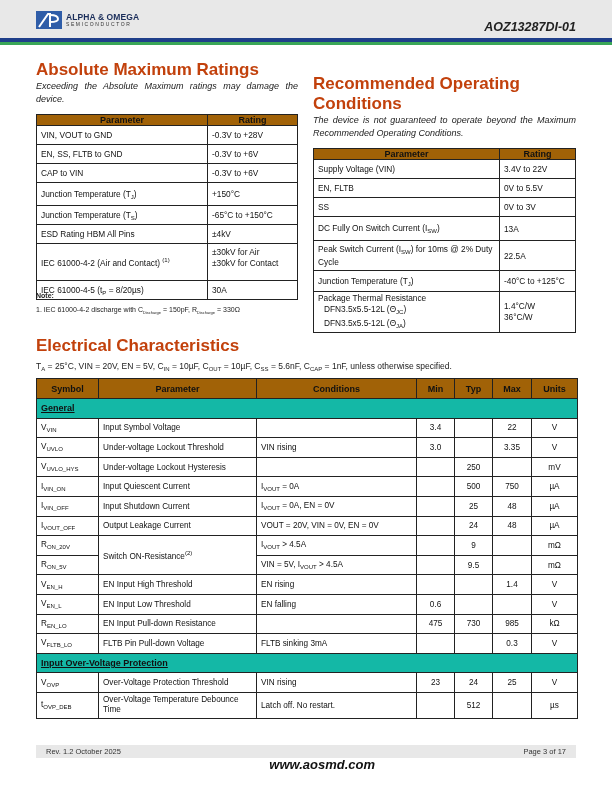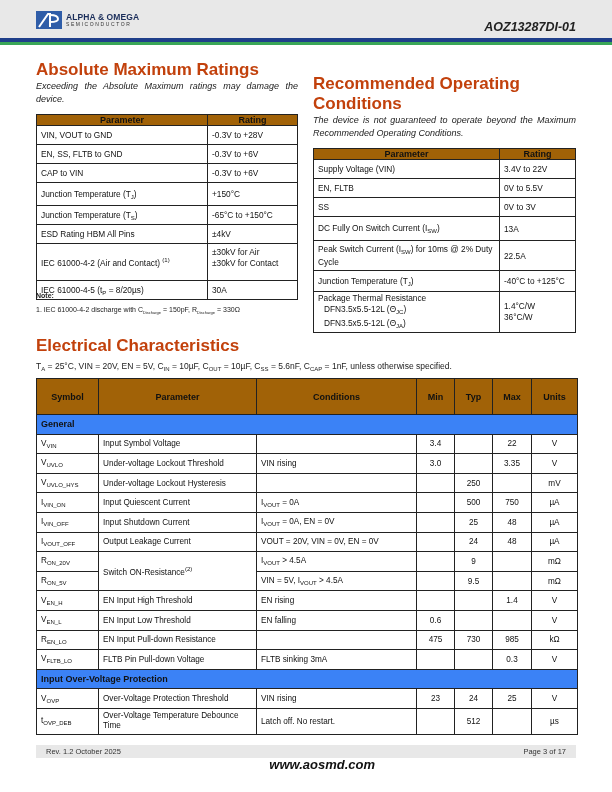--- a/index.html
+++ b/index.html
@@ -32,22 +32,22 @@
   .roc { position: absolute; left: 313px; top: 74px; width: 263px; }
   .roc table { width: 263px; margin-top: 8px; }
   .roc td { height: 19px; }
   .note { position: absolute; left: 36px; top: 292px; font-size: 7px; color: #222; }
   .note .title { font-weight: bold; margin-bottom: 7px; }
 
   .ec { position: absolute; left: 36px; top: 336px; width: 541px; }
   .ec .cond-line { font-size: 8.5px; margin-top: 5px; color: #222; }
   .ec table { margin-top: 6px; width: 541px; table-layout: fixed; }
   .ec td { height: 19.6px; font-size: 8.2px; }
-  .ec th { height: 36px; }
-  .section td { background: #3b82f6; font-weight: bold; font-size: 9px; }
+  .ec th { height: 20px; }
+  .section td { background: #14b8a6; font-weight: bold; font-size: 9px; text-decoration: underline; }
 
   .footer { position: absolute; left: 36px; top: 745px; width: 540px; height: 13px; background: #e8e8e8; font-size: 7.5px; color: #333; display: flex; justify-content: space-between; align-items: center; padding: 0 10px; }
   .footer .url { font-weight: bold; font-style: italic; font-size: 13px; color: #111; margin-top: 25px; }
 </style>
 </head>
 <body>
 
 <div class="header">
   <div class="logo">
     <div class="logo-mark">

